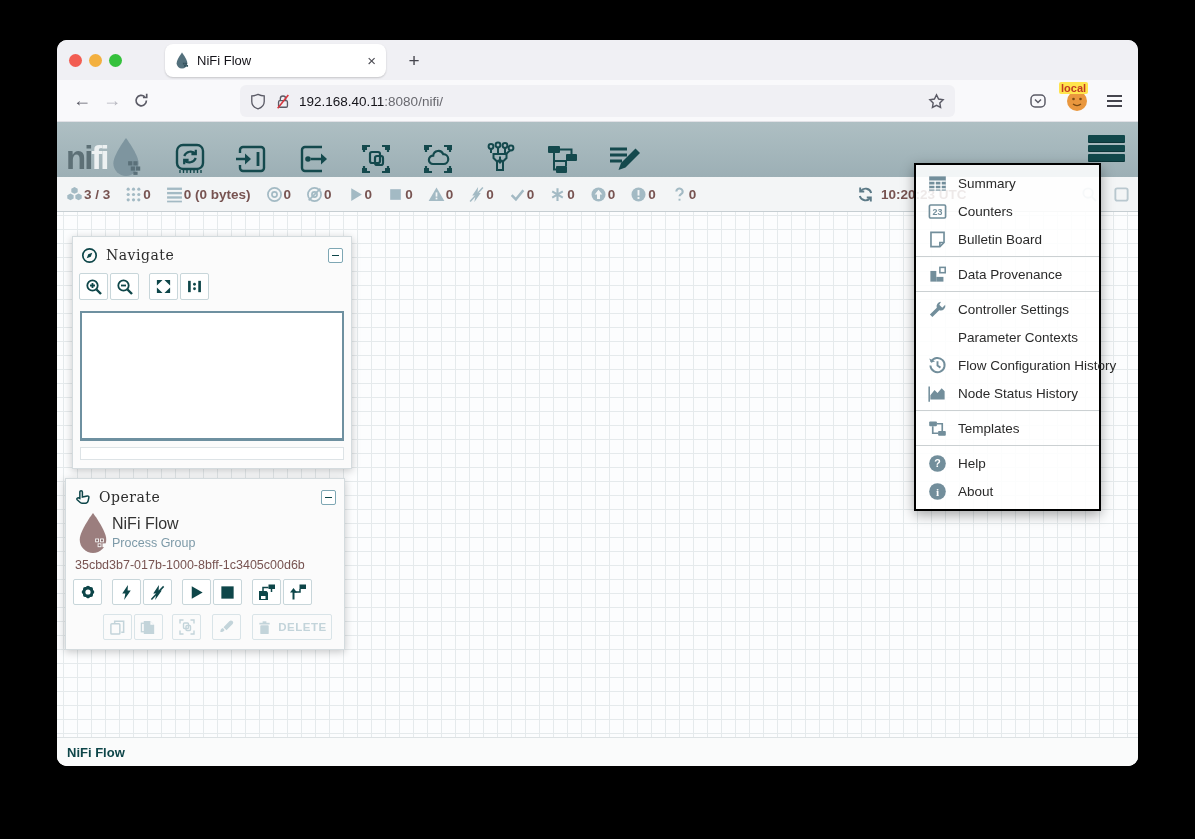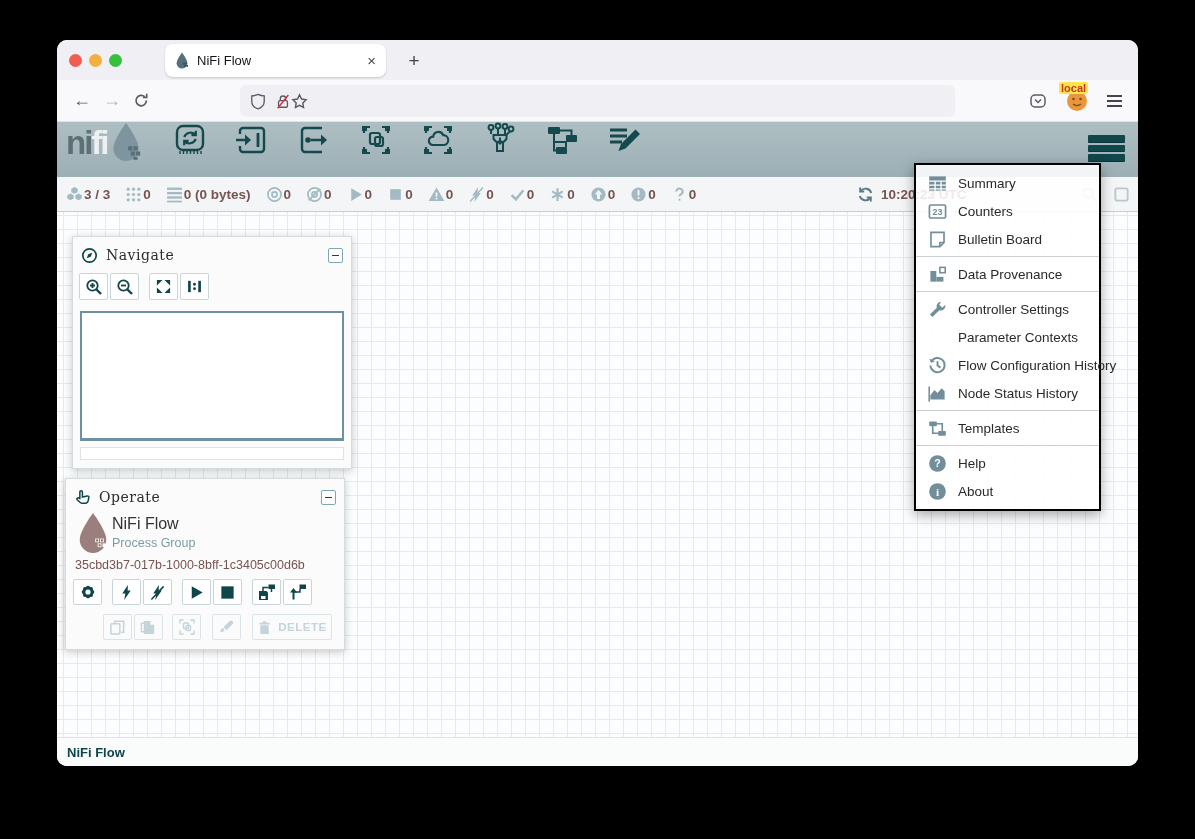--- a/index.html
+++ b/index.html
@@ -37,21 +37,21 @@
   .avatar-wrap { position:relative; width:24px; height:24px; }
   .avatar-badge { position:absolute; top:-7px; left:-6px; background:#ffe44d; color:#c23b22; font-size:11px;
     font-weight:bold; padding:0 2px; border-radius:2px; z-index:2; }
   .burger { display:flex; flex-direction:column; gap:3.5px; margin-right:8px; }
   .burger span { width:15px; height:1.8px; background:#45454d; }
 
   
   .nifi-app { position:relative; width:1081px; height:644px; background:#fcfdfe; }
 
   .component-toolbar { position:absolute; left:0; top:0; width:100%; height:55px;
-    background:linear-gradient(180deg,#aebfc3,#9cafb5); display:flex; align-items:flex-start; }
+    background:linear-gradient(180deg,#aebfc3,#9cafb5); display:flex; align-items:flex-end; }
   .logo { display:flex; align-items:center; margin-left:9px; }
   .logo-text { font-size:33px; font-weight:bold; letter-spacing:-2px; line-height:1; }
   .logo-ni { color:#5d7076; } .logo-fi { color:#edf1f2; }
   .logo-drop { margin-left:2px; }
   .comp-icons { display:flex; align-items:center; gap:26px; margin-left:30px; color:#14494d; }
   .comp-ic { width:36px; height:36px; }
   .nifi-burger { position:absolute; right:13px; top:13px; display:flex; flex-direction:column; gap:3px; }
   .nifi-burger span { width:37px; height:6.5px; background:#11474a; border-radius:1px; box-shadow:0 1px 0 #0b3538; }
 
   
@@ -150,20 +150,21 @@
       <svg width="16" height="17" viewBox="0 0 18 18" fill="none" stroke="#5b5b66" stroke-width="1.5">
         <path d="M9 1c2.5 1.2 5 1.7 7 1.7V9c0 4-2.8 6.9-7 8.3C4.8 15.9 2 13 2 9V2.7C4 2.7 6.5 2.2 9 1z"></path>
       </svg>
       <svg style="margin-left:9px" width="16" height="17" viewBox="0 0 18 18">
         <g fill="none" stroke="#5b5b66" stroke-width="1.5">
             <rect x="4" y="8" width="10" height="7.5" rx="1.5"></rect>
             <path d="M6 8V5.8a3 3 0 0 1 6 0V8"></path>
           </g>
         <path d="M3 16.5 15 1.8" stroke="#d7373f" stroke-width="1.8"></path>
       </svg>
+      <span class="url-text"><span>192.168.40.11</span><span class="url-suffix">:8080/nifi/</span></span>
       <svg width="17" height="17" viewBox="0 0 18 18" fill="none" stroke="#5b5b66" stroke-width="1.5">
         <path d="M9 2l2.2 4.4 4.8.7-3.5 3.4.8 4.8L9 13l-4.3 2.3.8-4.8L2 7.1l4.8-.7z"></path>
       </svg>
     </div>
     <div class="nav-right">
       <svg width="18" height="18" viewBox="0 0 18 18" fill="none" stroke="#5b5b66" stroke-width="1.5">
         <rect x="2" y="3" width="14" height="12" rx="4"></rect>
           <path d="M6 7.5l3 3 3-3"></path>
       </svg>
       <div class="avatar-wrap">

